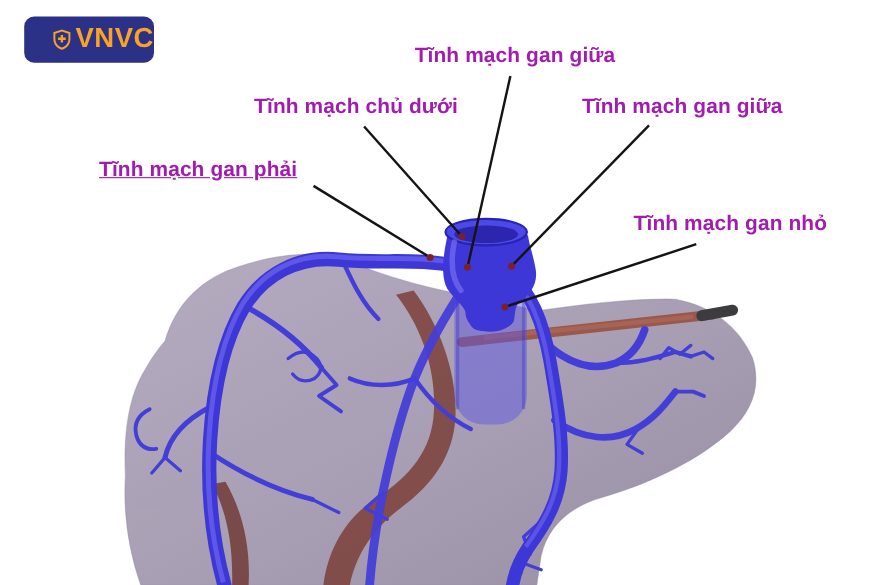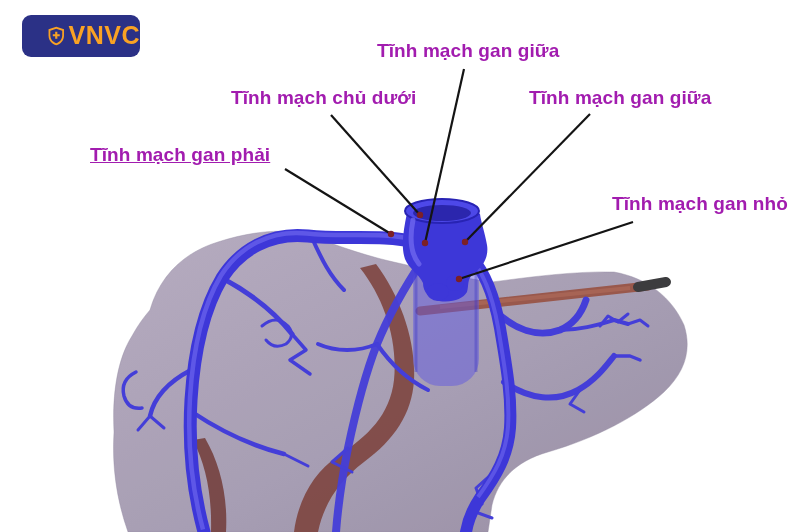--- a/index.html
+++ b/index.html
@@ -132,21 +132,21 @@
     <circle cx="425" cy="243" r="3.2"></circle>
     <circle cx="465" cy="242" r="3.2"></circle>
     <circle cx="459" cy="279" r="3.2"></circle>
   </g>
 </svg>
 
 <div class="vein-label" style="left:90px;top:144px;text-decoration:underline;">Tĩnh mạch gan phải</div>
 <div class="vein-label" style="left:231px;top:87px;text-align:right;">Tĩnh mạch chủ dưới</div>
 <div class="vein-label" style="left:377px;top:40px;">Tĩnh mạch gan giữa</div>
 <div class="vein-label" style="left:529px;top:87px;">Tĩnh mạch gan giữa</div>
-<div class="vein-label" style="left:576px;top:193px;margin-left:36px;">Tĩnh mạch gan nhỏ</div>
+<div class="vein-label" style="left:576px;top:193px;">Tĩnh mạch gan nhỏ</div>
 
 <div id="logo">
   <svg width="30" height="32" viewBox="0 0 24 26">
     <path d="M12 1 L22 4.2 V12 C22 19 17.6 23.4 12 25 C6.4 23.4 2 19 2 12 V4.2 Z" fill="#f9a224"></path>
     <path d="M12 3.6 L19.7 6.1 V12 C19.7 17.4 16.3 20.9 12 22.3 C7.7 20.9 4.3 17.4 4.3 12 V6.1 Z" fill="#2b3186"></path>
     <path d="M10.6 7.5 h2.8 v3.1 h3.1 v2.8 h-3.1 v3.1 h-2.8 v-3.1 h-3.1 v-2.8 h3.1 Z" fill="#f9a224"></path>
   </svg>
   <span class="logo-text">VNVC</span>
 </div>
 

